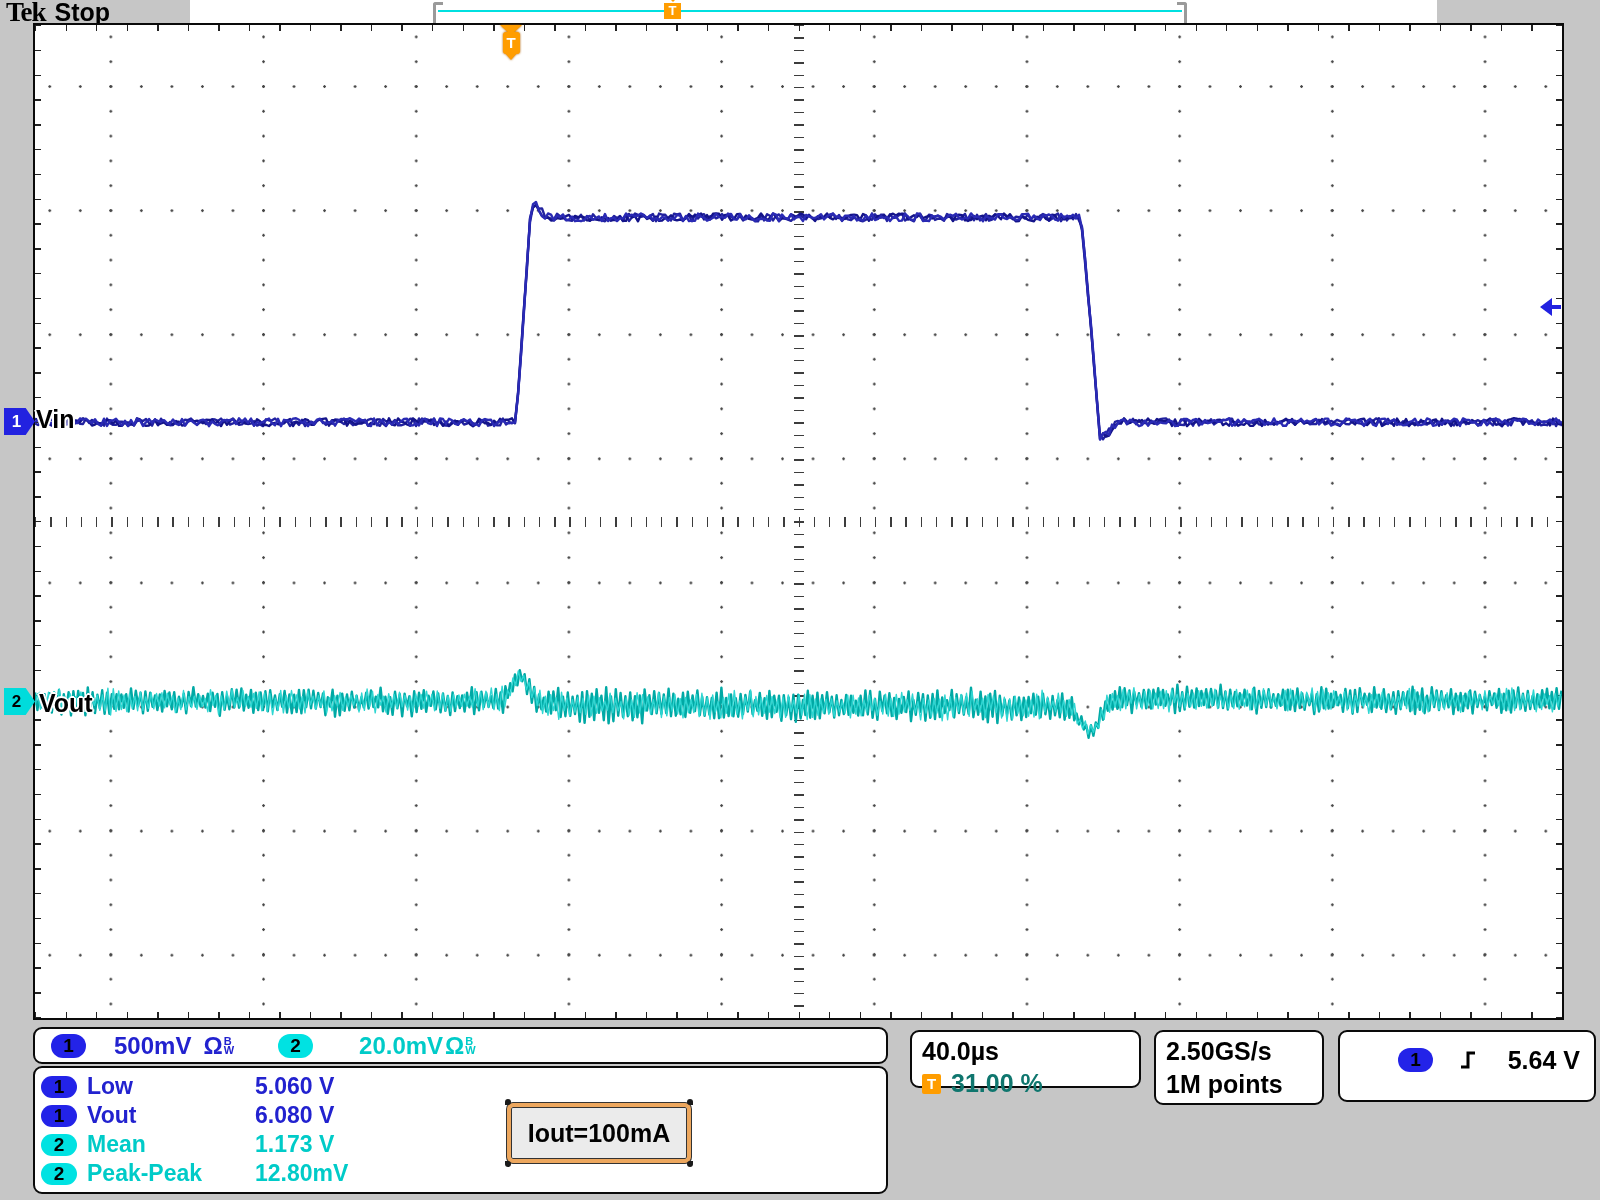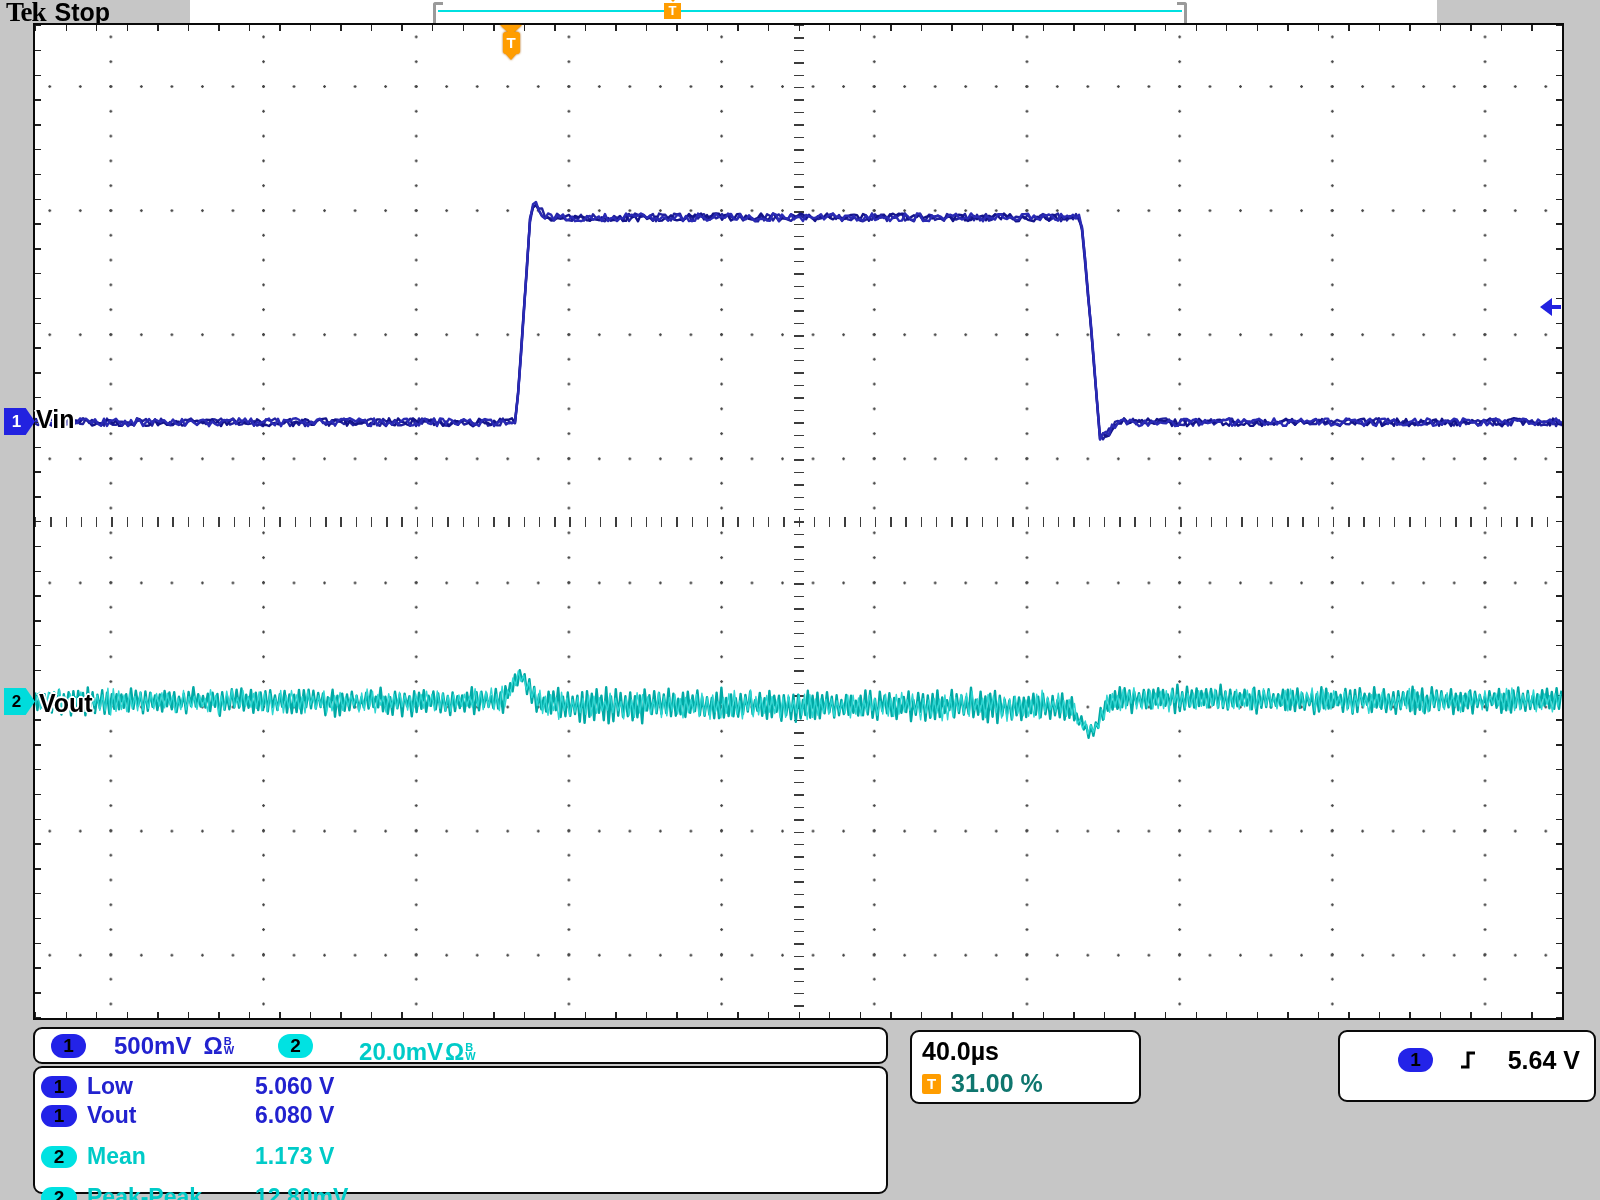--- a/index.html
+++ b/index.html
@@ -59,33 +59,33 @@
   .trig-level{position:absolute;right:1px;top:273px;width:24px;height:18px;}
   .trig-level .head{position:absolute;right:9px;top:0;width:0;height:0;border:9px solid transparent;border-right:12px solid #2222e0;border-left:none;}
   .trig-level .tail{position:absolute;right:0;top:7px;width:10px;height:4px;background:#2222e0;}
   
   .box{position:absolute;background:#fff;border:2px solid #0a0a0a;border-radius:9px;box-sizing:border-box;}
   .ch-bar{left:33px;top:1027px;width:855px;height:37px;display:flex;align-items:center;font-size:24px;font-weight:bold;}
   .badge{display:inline-flex;align-items:center;justify-content:center;width:35px;height:24px;border-radius:12px;
          color:#000;font-size:19px;font-weight:bold;flex:none;}
   .badge.b1{background:#2323e8;}
   .badge.b2{background:#00e2e2;}
-  .blue{color:#2222cf;} .cyan{color:#00cbc8;margin-top:12px;}
+  .blue{color:#2222cf;} .cyan{color:#00cbc8;}
   .bwstack{display:inline-flex;flex-direction:column;font-size:11px;line-height:9px;font-weight:bold;margin-left:1px;}
   .meas-box{left:33px;top:1066px;width:855px;height:128px;padding:4px 0 0 6px;}
   .mrow{display:flex;align-items:center;height:29px;font-size:23px;font-weight:bold;}
   .mrow .badge{width:36px;height:22px;margin-right:10px;}
   .mrow .mname{width:168px;}
   .iout{position:absolute;left:472px;top:35px;width:176px;height:52px;background:#ebebeb;
         border:4px solid #eda75e;border-radius:6px;box-shadow:0 0 0 1px #333, inset 0 0 0 1px #333;
         display:flex;align-items:center;justify-content:center;font-size:25px;font-weight:bold;color:#000;}
   .pin{position:absolute;width:6px;height:6px;background:#1a1a1a;border-radius:50% 50% 50% 0;}
   .pin.tl{left:-6px;top:-8px;} .pin.tr{right:-6px;top:-8px;transform:scaleX(-1);}
   .pin.bl{left:-6px;bottom:-8px;transform:scaleY(-1);} .pin.br{right:-6px;bottom:-8px;transform:scale(-1,-1);}
-  .time-box{left:910px;top:1030px;width:231px;height:74px;padding:5px 10px;font-weight:bold;}
+  .time-box{left:910px;top:1030px;width:231px;height:58px;padding:5px 10px;font-weight:bold;}
   .time-box .tscale{font-size:25px;color:#000;}
   .trow{display:flex;align-items:center;margin-top:3px;}
   .t-badge{width:19px;height:20px;background:#ff9d00;color:#fff;font-size:15px;font-weight:bold;
            text-align:center;line-height:20px;border-radius:2px;margin-right:10px;}
   .tpct{font-size:25px;color:#0f766e;font-weight:bold;}
   .rate-box{left:1154px;top:1030px;width:170px;height:75px;padding:3px 10px;font-weight:bold;font-size:25px;color:#000;line-height:33px;}
   .trig-box{left:1338px;top:1030px;width:258px;height:72px;display:flex;align-items:center;padding:0 14px 12px 14px;}
   .trig-box .badge{margin-left:44px;}
   .edge-icon{margin-left:26px;}
   .trig-val{margin-left:auto;font-size:25px;font-weight:bold;color:#000;}
@@ -176,30 +176,41 @@
     <div class="mrow cyan">
       <span class="badge b2">2</span>
       <span class="mname">Mean</span>
       <span class="mval">1.173 V</span>
     </div>
     <div class="mrow cyan">
       <span class="badge b2">2</span>
       <span class="mname">Peak-Peak</span>
       <span class="mval">12.80mV</span>
     </div>
+    <div class="iout">
+      <span class="pin tl"></span>
+      <span class="pin tr"></span>
+      <span class="pin bl"></span>
+      <span class="pin br"></span>
+      <span>Iout=100mA</span>
+    </div>
   </div>
 
   <div class="box time-box">
     <div class="tscale">40.0µs</div>
     <div class="trow">
       <span class="t-badge">T</span>
       <span class="tpct">31.00 %</span>
     </div>
   </div>
 
+  <div class="box rate-box">
+    <div>2.50GS/s</div>
+    <div>1M points</div>
+  </div>
 
   <div class="box trig-box">
     <span class="badge b1">1</span>
     <svg class="edge-icon" width="22" height="24" viewBox="0 0 22 24">
       <path d="M2 19 H9 V5 H16" fill="none" stroke="#000" stroke-width="3"></path>
     </svg>
     <span class="trig-val">5.64 V</span>
   </div>
 
 </div>

